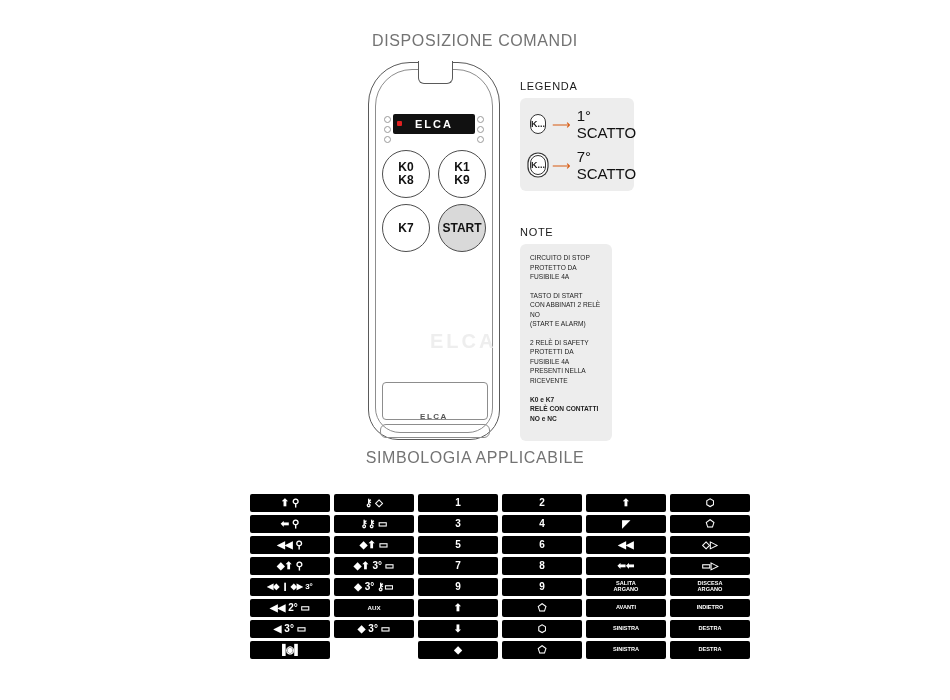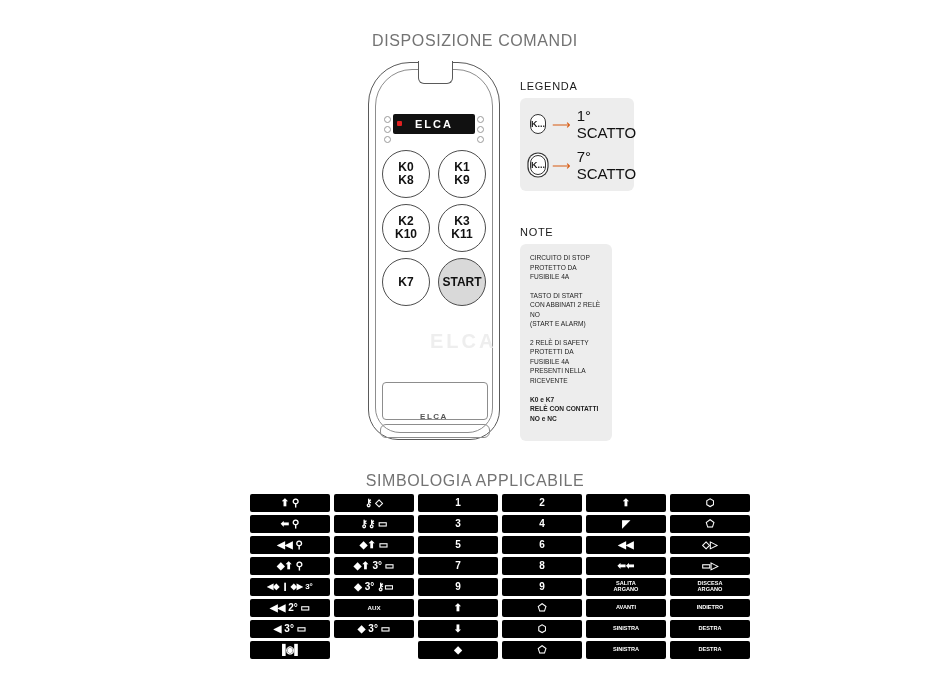--- a/index.html
+++ b/index.html
@@ -13,21 +13,21 @@
   }
   .title{
     position:absolute;
     width:100%;
     text-align:center;
     font-size:16px;
     letter-spacing:.6px;
     color:#737373;
   }
   #title-commands{top:32px;}
-  #title-symbols{top:472px;}
+  #title-symbols{top:449px;}
 
   
   #transmitter{
     position:absolute;
     left:368px;top:62px;
     width:132px;height:378px;
   }
   .tx-body{
     position:absolute;inset:0;
     border:1.6px solid #5a5a5a;
@@ -195,30 +195,20 @@
 
   <div class="tx-keys">
     <div class="key-row">
       <div class="key">
         <span class="k-main">K0</span>
         <span class="k-sub">K8</span>
       </div>
       <div class="key">
         <span class="k-main">K1</span>
         <span class="k-sub">K9</span>
-      </div>
-    </div>
-    <div class="key-row">
-      <div class="key">
-        <span class="k-main">K2</span>
-        <span class="k-sub">K10</span>
-      </div>
-      <div class="key">
-        <span class="k-main">K3</span>
-        <span class="k-sub">K11</span>
       </div>
     </div>
     <div class="key-row">
       <div class="key">
         <span class="k-main">K7</span>
       </div>
       <div class="key start">
         <span class="k-main">START</span>
       </div>
     </div>

